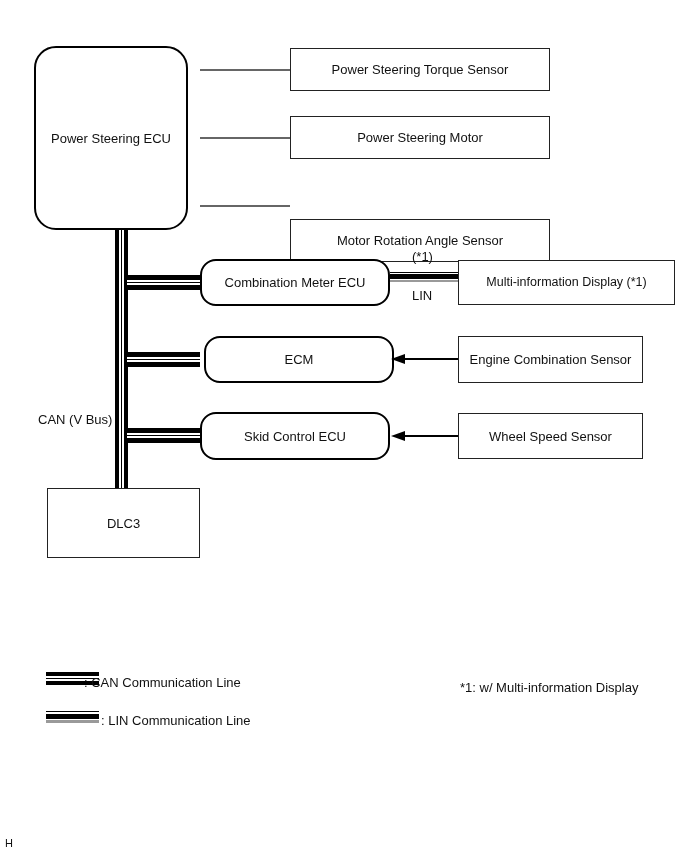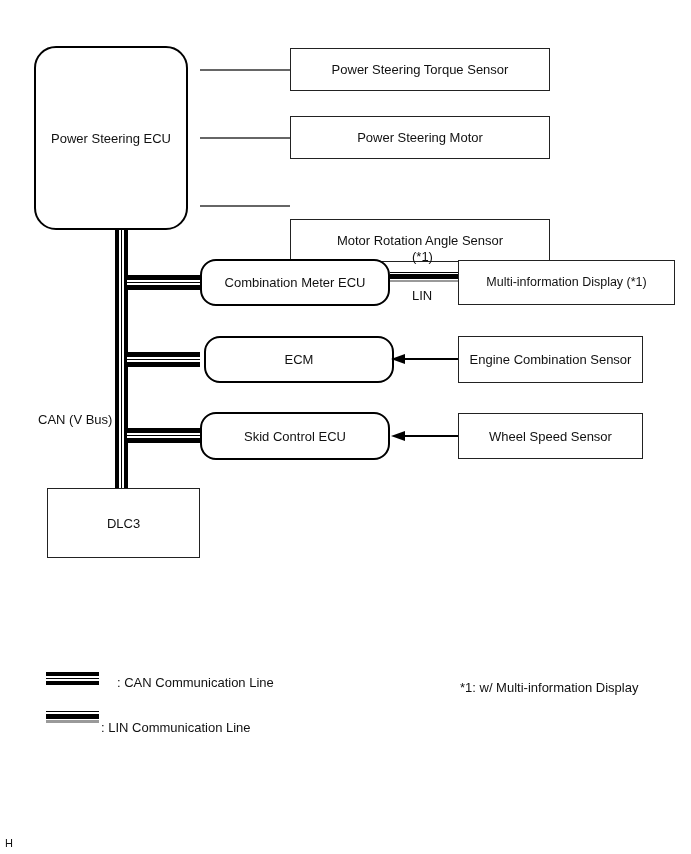--- a/index.html
+++ b/index.html
@@ -85,20 +85,20 @@
 <div class="arrow-head" style="left:391px;top:354px;"></div>
 
 <div class="arrow-line" style="left:402px;top:435px;width:56px;"></div>
 <div class="arrow-head" style="left:391px;top:431px;"></div>
 
 <div class="node rect" style="left:47px;top:488px;width:153px;height:70px;">DLC3</div>
 
 <div class="small-label" style="left:30px;top:412px;margin-left:8px;">CAN (V Bus)</div>
 
 <div class="legend-can" style="left:46px;top:672px;"></div>
-<div class="legend-text" style="left:117px;top:675px;">: CAN Communication Line</div>
+<div class="legend-text" style="left:84px;top:675px;">: CAN Communication Line</div>
 
 <div class="legend-lin" style="left:46px;top:711px;"></div>
-<div class="legend-text" style="left:101px;top:713px;margin-top:7px;">: LIN Communication Line</div>
+<div class="legend-text" style="left:101px;top:713px;">: LIN Communication Line</div>
 
 <div class="small-label" style="left:460px;top:680px;">*1: w/ Multi-information Display</div>
 
 <div class="small-label" style="left:5px;top:836px;font-size:11px;">H</div>
 
 </body></html>

